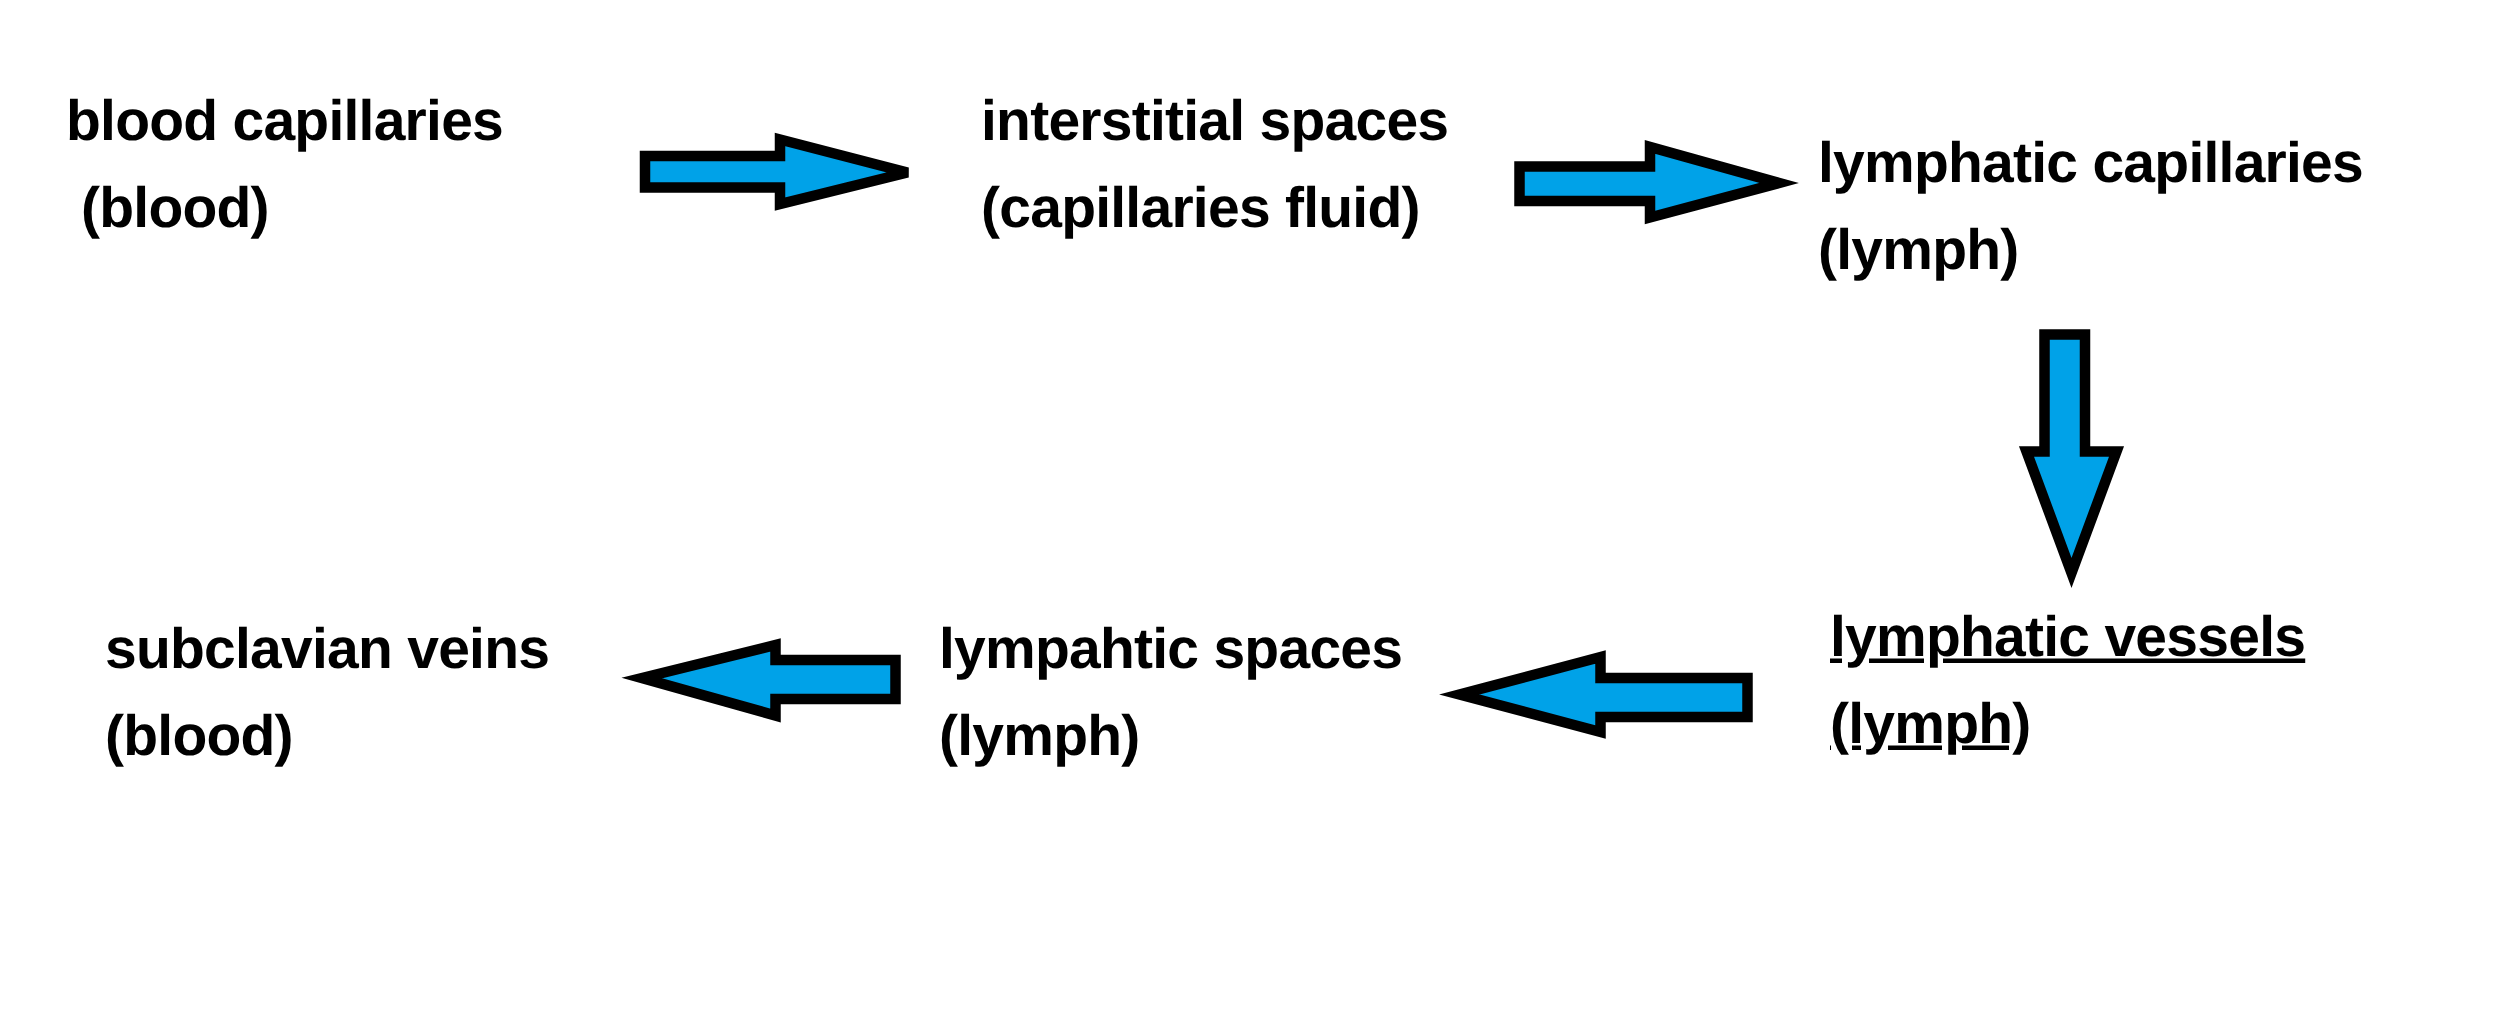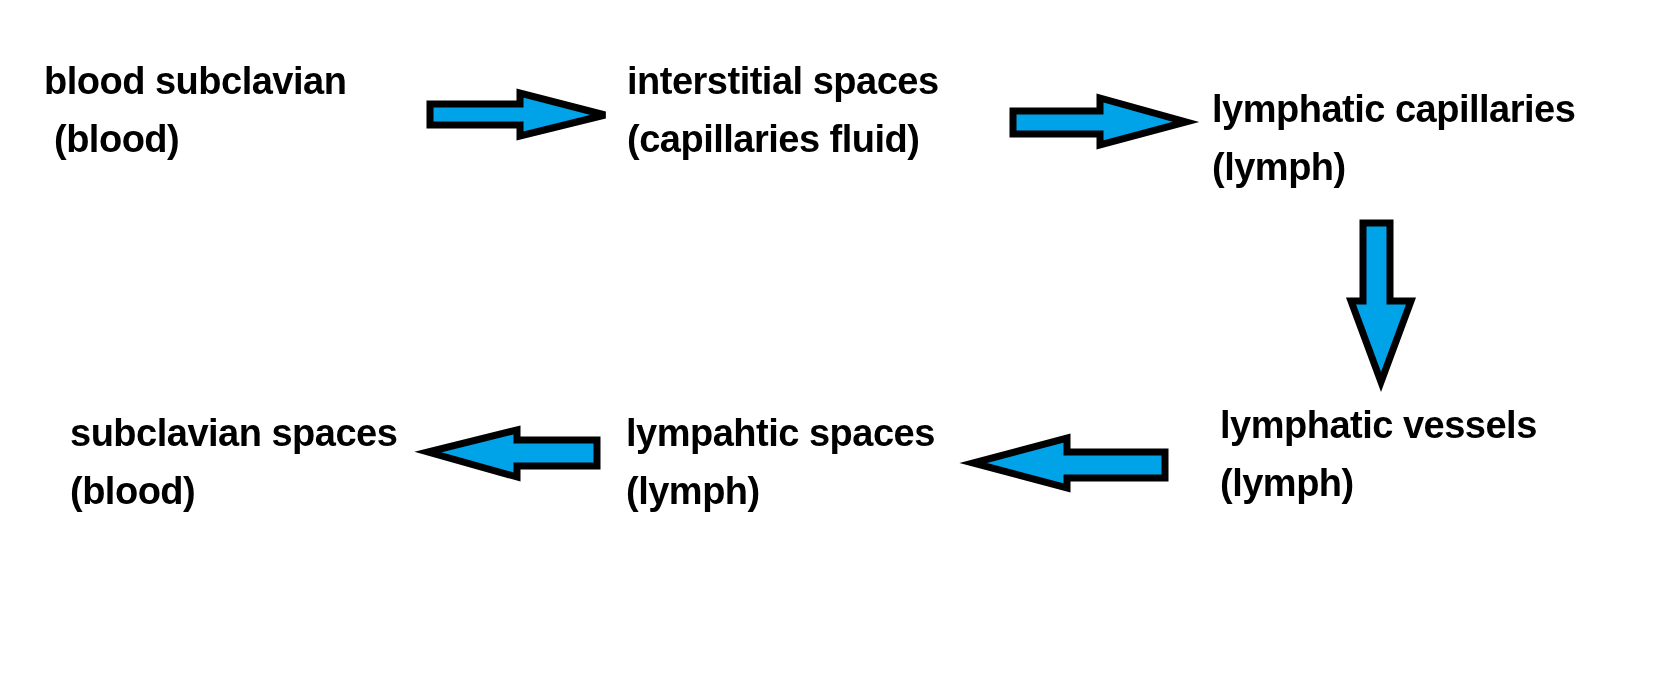--- a/index.html
+++ b/index.html
@@ -15,46 +15,46 @@
       letter-spacing: -0.5px;
     }
     .node span { display: block; }
     #arrows { position: absolute; left: 0; top: 0; }
     .arrow { stroke: #000000; stroke-width: 7; stroke-linejoin: miter; }
   </style>
 </head>
 <body>
 
 <div class="node" style="left:44px; top:52px;">
-  <span>blood subclavian</span>
+  <span>blood capillaries</span>
   <span style="padding-left:10px;">(blood)</span>
 </div>
 
-<div class="node" style="left:627px; top:52px;">
+<div class="node" style="left:654px; top:52px;">
   <span>interstitial spaces</span>
   <span>(capillaries fluid)</span>
 </div>
 
 <div class="node" style="left:1212px; top:80px;">
   <span>lymphatic capillaries</span>
   <span>(lymph)</span>
 </div>
 
-<div class="node" style="left:1220px; top:396px;">
+<div class="node" style="left:1220px; top:396px;text-decoration:underline;">
   <span>lymphatic vessels</span>
   <span>(lymph)</span>
 </div>
 
 <div class="node" style="left:626px; top:404px;">
   <span>lympahtic spaces</span>
   <span>(lymph)</span>
 </div>
 
 <div class="node" style="left:70px; top:404px;">
-  <span>subclavian spaces</span>
+  <span>subclavian veins</span>
   <span>(blood)</span>
 </div>
 
 <svg id="arrows" width="1674" height="682">
   <polygon class="arrow" points="430,104 520,104 520,93 605,115 520,136 520,125 430,125" fill="#00a2e8"></polygon>
   <polygon class="arrow" points="1013,111 1100,111 1100,98 1186,122 1100,145 1100,134 1013,134" fill="#00a2e8"></polygon>
   <polygon class="arrow" points="1363,223 1390,223 1390,301 1411,301 1381,382 1351,301 1363,301" fill="#00a2e8"></polygon>
   <polygon class="arrow" points="1165,452 1165,478 1067,478 1067,488 973,463 1067,438 1067,452" fill="#00a2e8"></polygon>
   <polygon class="arrow" points="597,440 597,466 517,466 517,477 428,452 517,430 517,440" fill="#00a2e8"></polygon>
 </svg>

